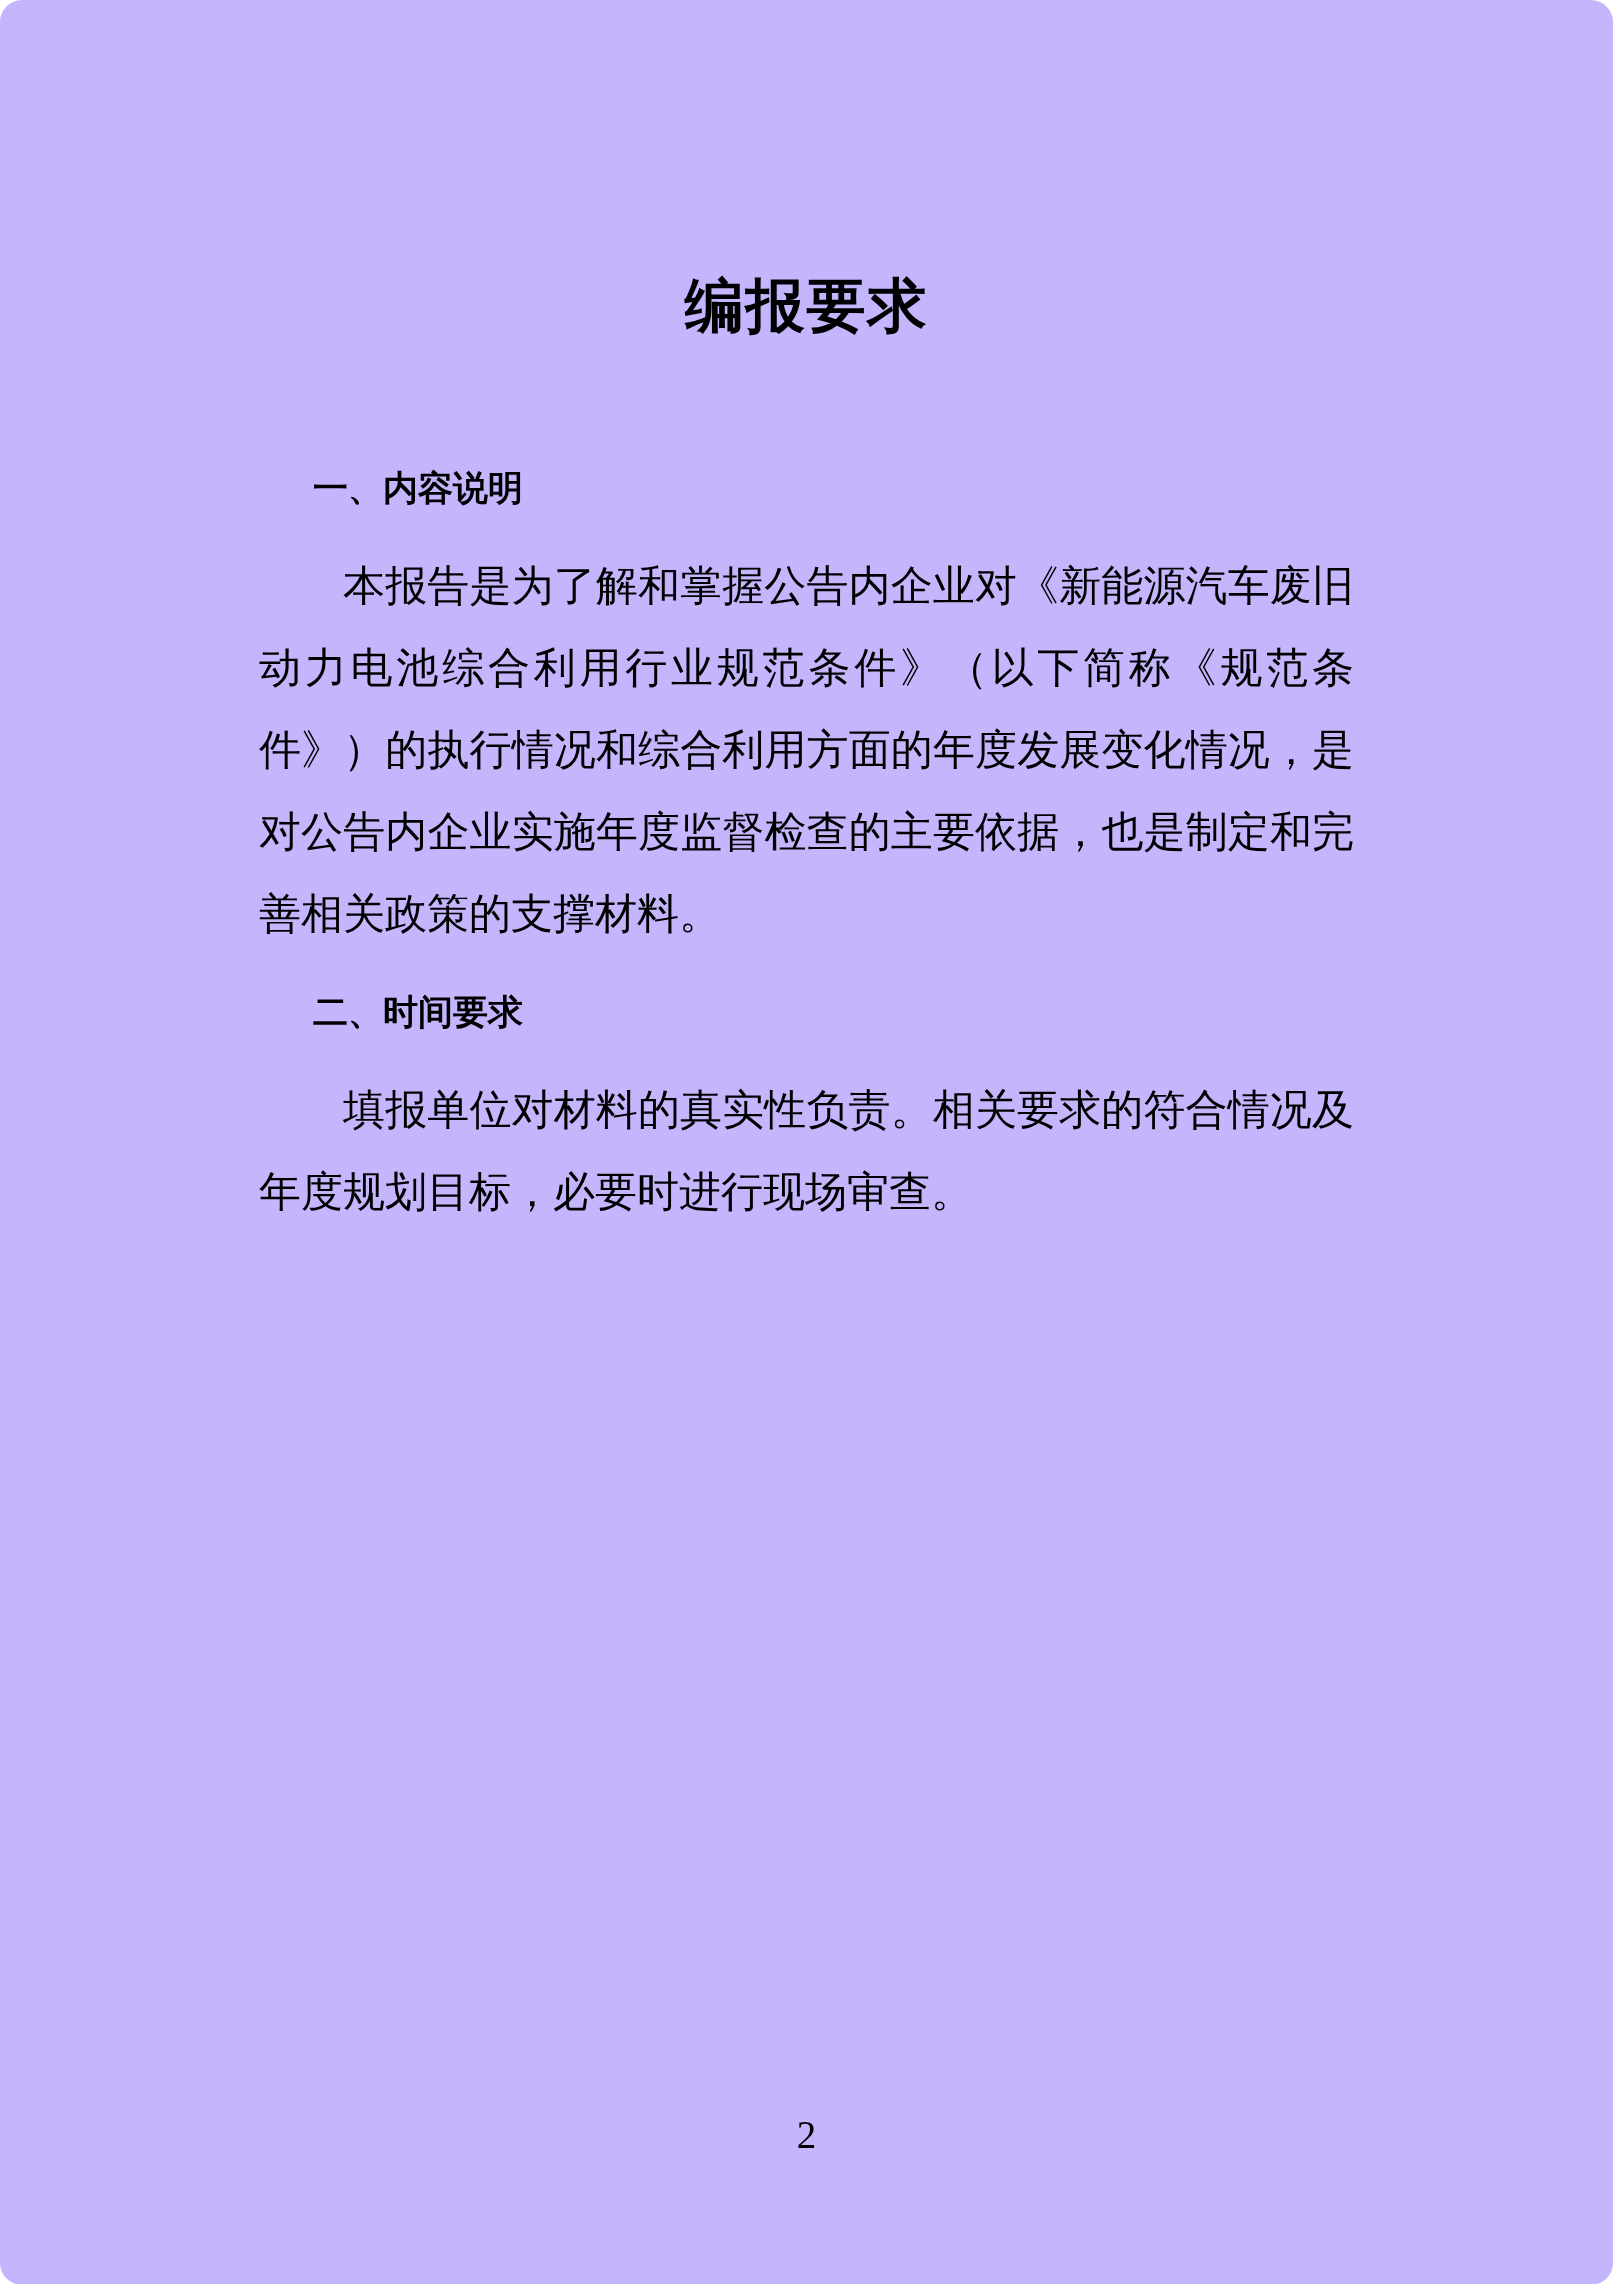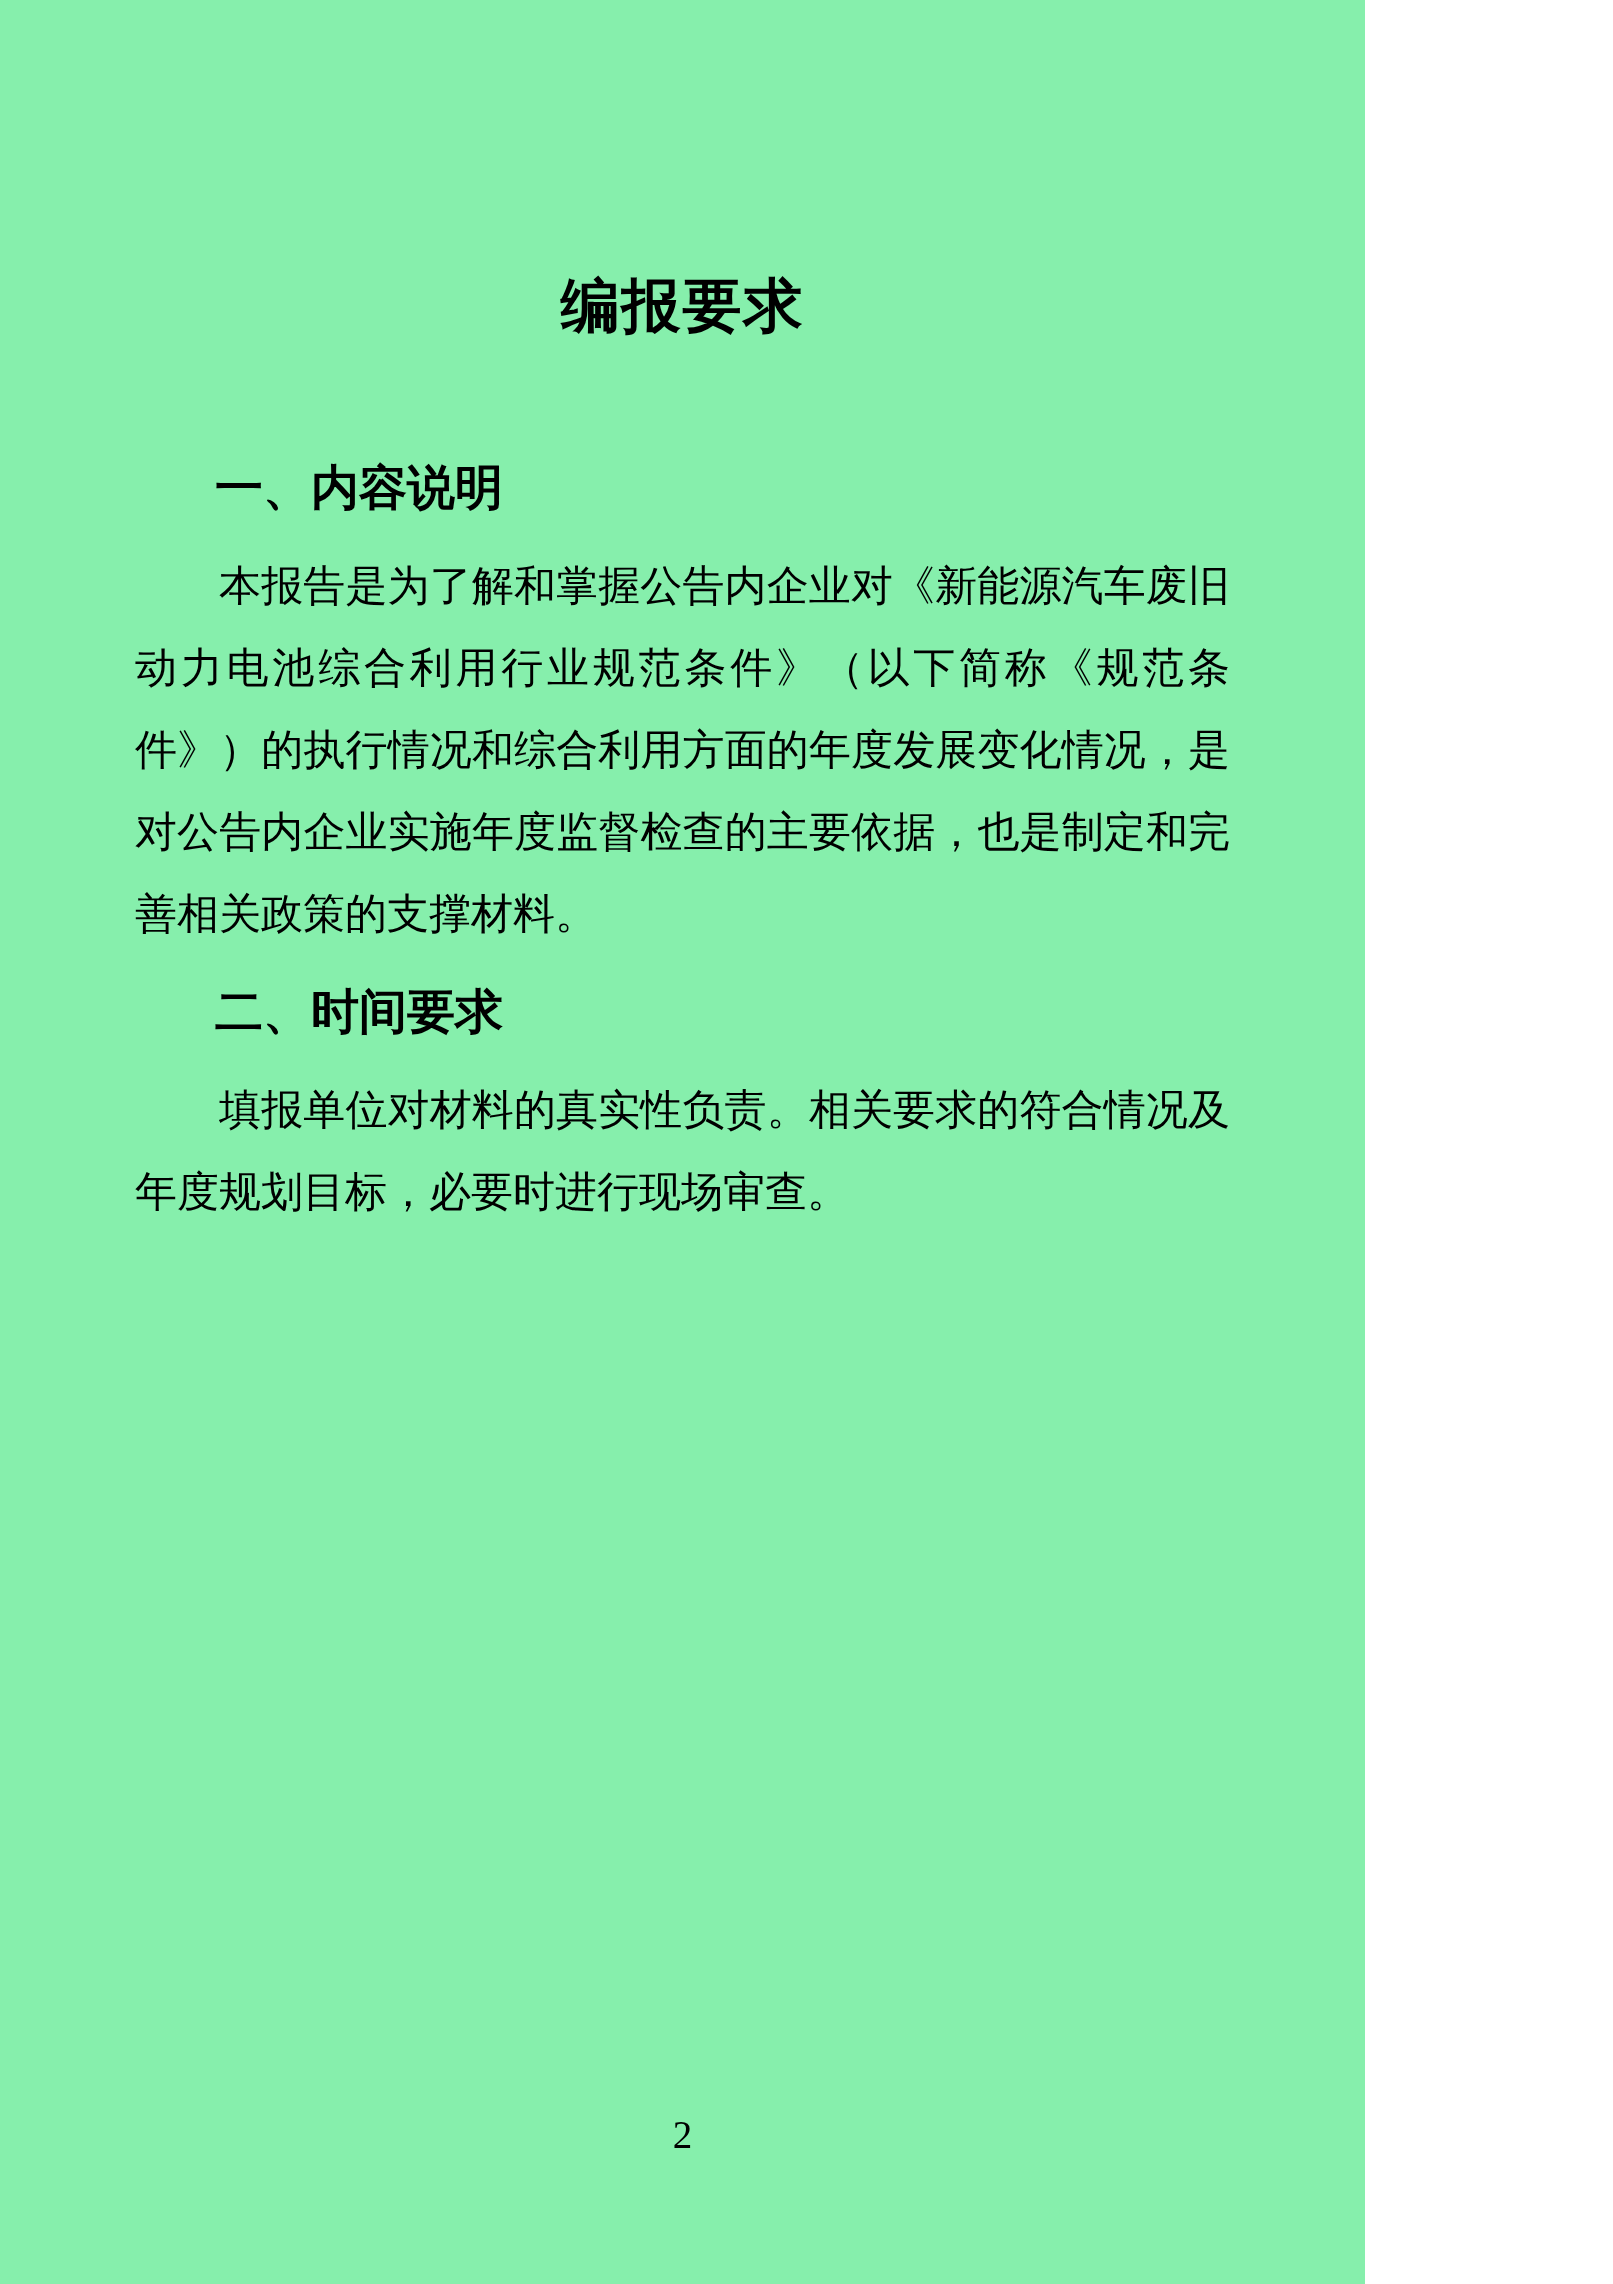--- a/index.html
+++ b/index.html
@@ -2,26 +2,27 @@
 <html><head>
 <meta charset="utf-8">
 <style>
   html, body {
     margin: 0;
     padding: 0;
     background: #ffffff;
   }
   .page {
     position: relative;
-    width: 1365px;
+    width: 1613px;
     height: 2285px;
-    background: #86efac;
+    background: #c4b5fd;
     color: #000000;
     overflow: hidden;
     font-family: "Liberation Serif", "DejaVu Serif", serif;
+    border-radius: 22px;
   }
   .doc-title {
     margin: 0;
     padding-top: 267px;
     text-align: center;
     font-family: "Liberation Serif", "DejaVu Serif", serif;
     font-weight: bold;
     font-size: 59px;
     line-height: 78px;
     letter-spacing: 2px;
@@ -33,21 +34,21 @@
     font-size: 42px;
     line-height: 82px;
     text-align: justify;
     text-justify: inter-ideograph;
     color: #000000;
   }
   .section-heading {
     margin: 0;
     font-family: "Liberation Sans", "DejaVu Sans", sans-serif;
     font-weight: bold;
-    font-size: 48px;
+    font-size: 35px;
     line-height: 82px;
     text-indent: 2em;
     text-align: left;
     color: #000000;
   }
   .body-paragraph {
     margin: 16px;
     text-indent: 2em;
     font-weight: normal;
   }

